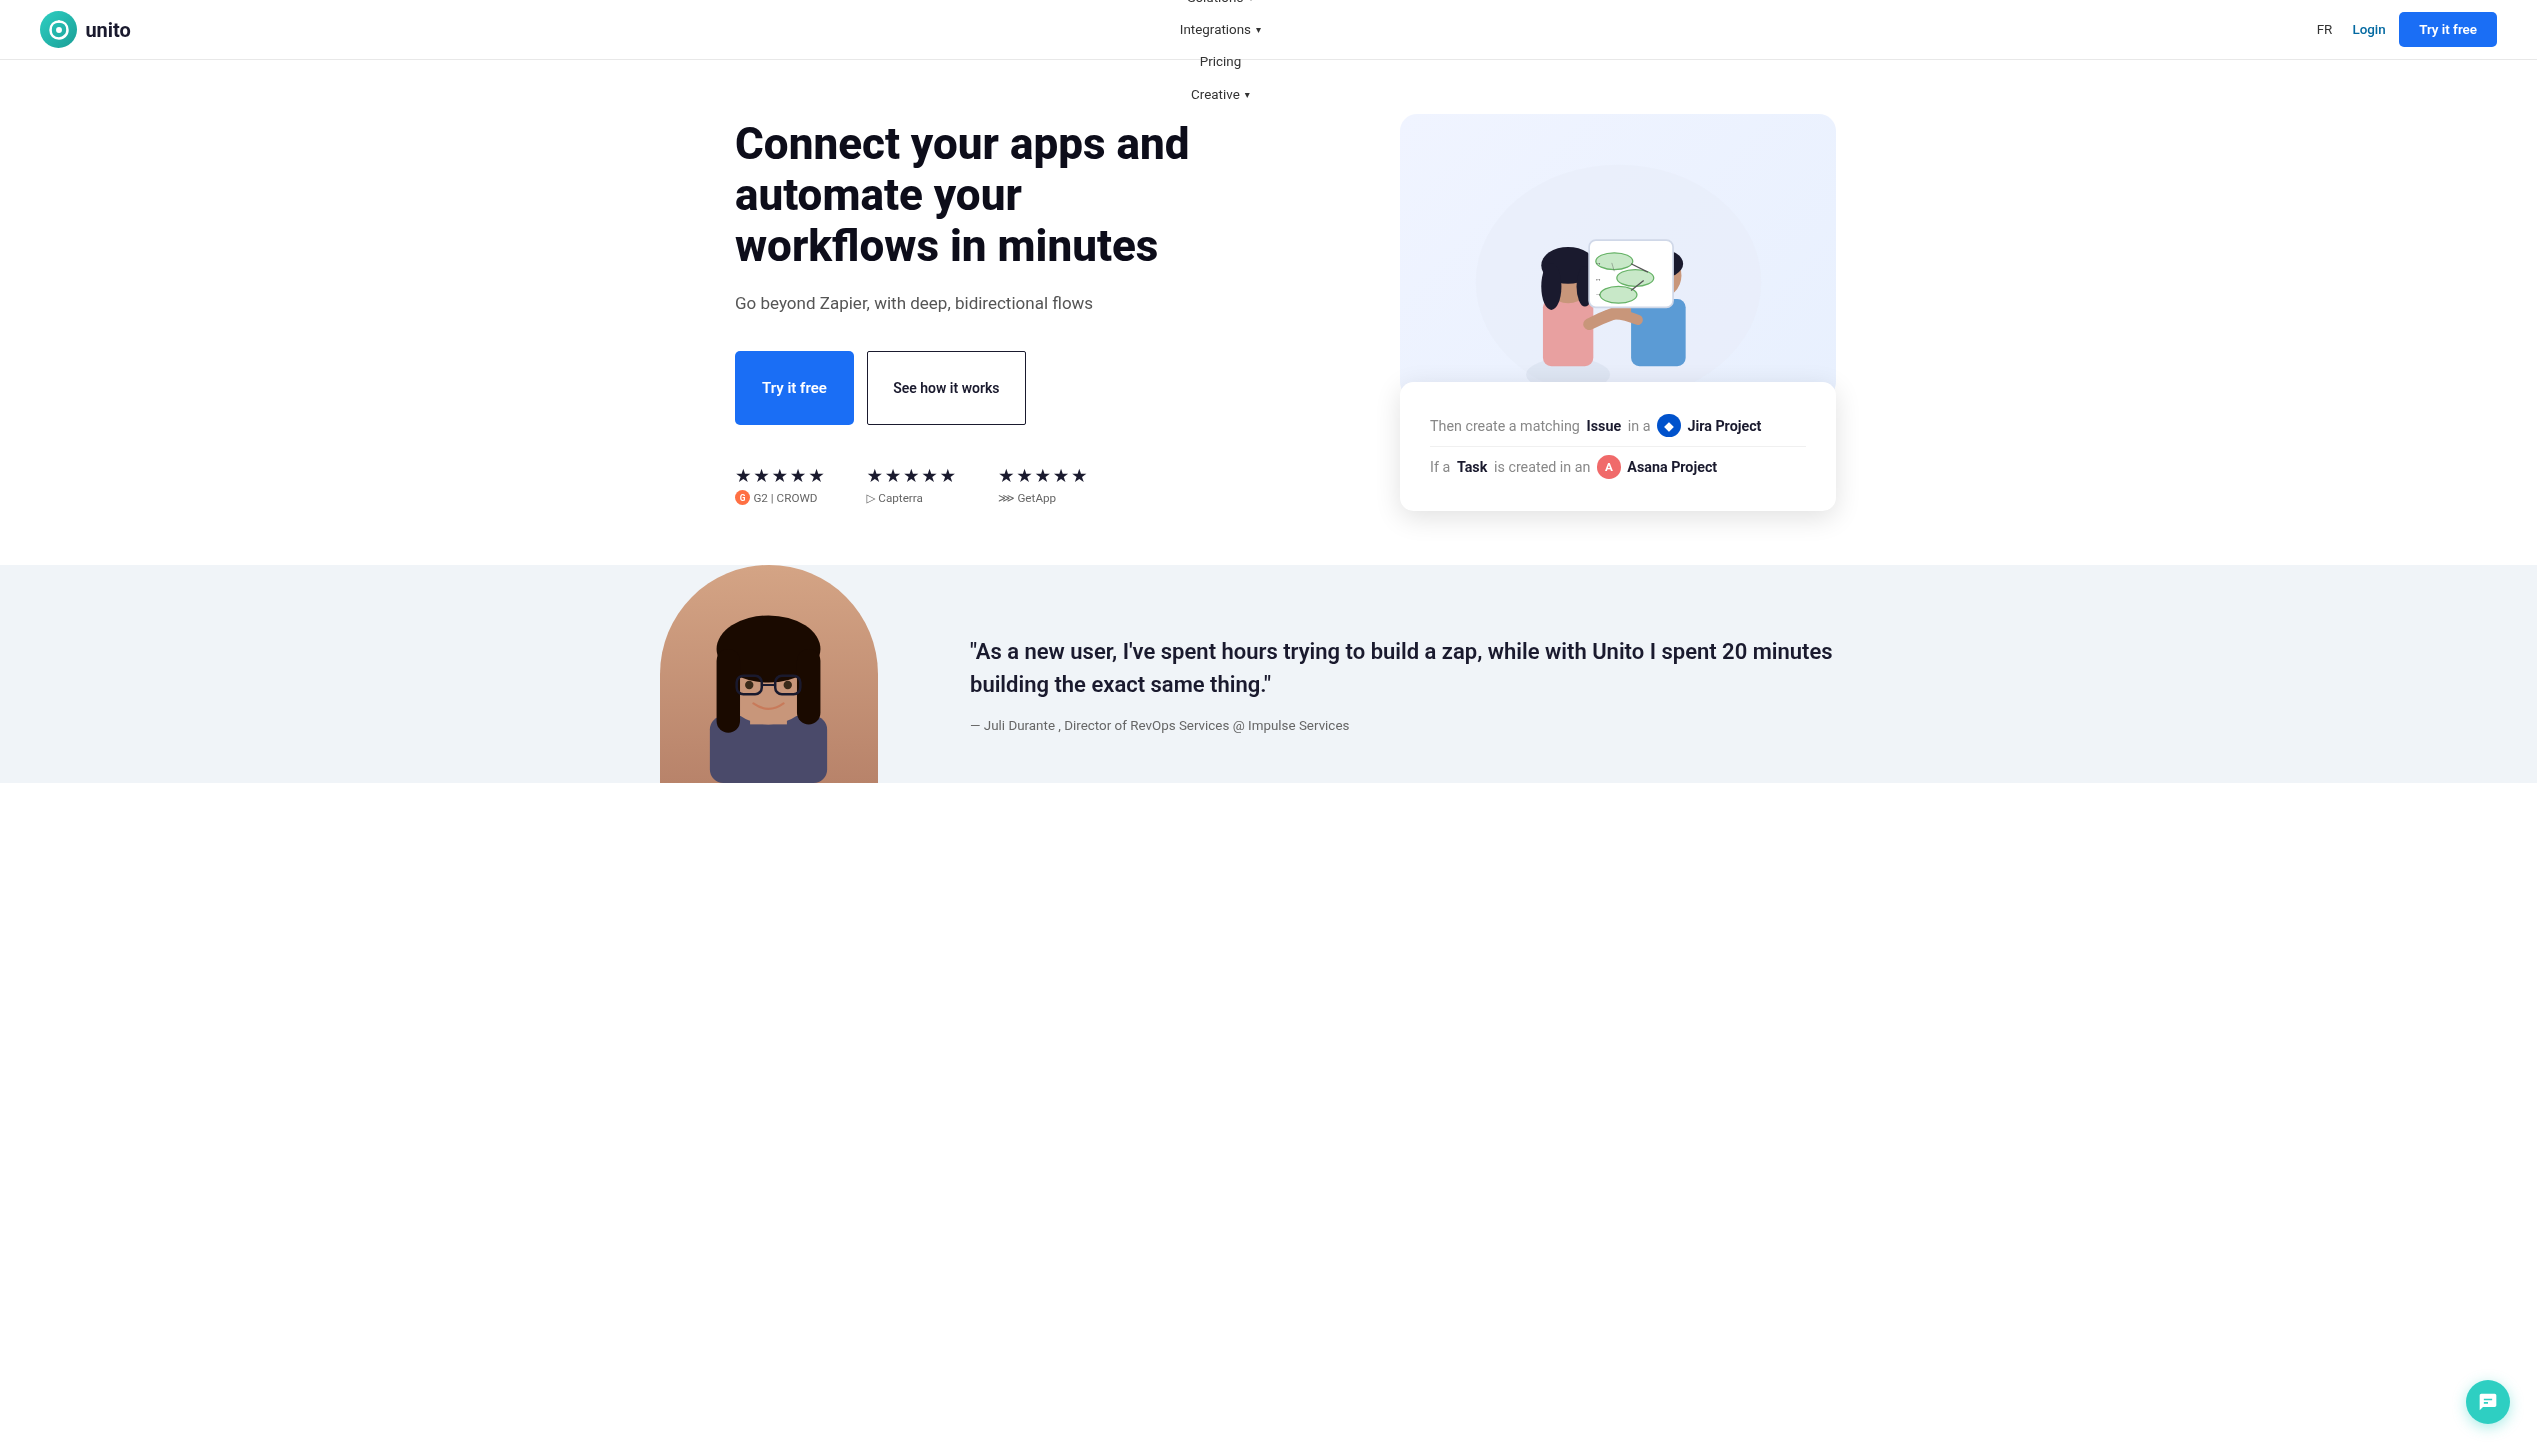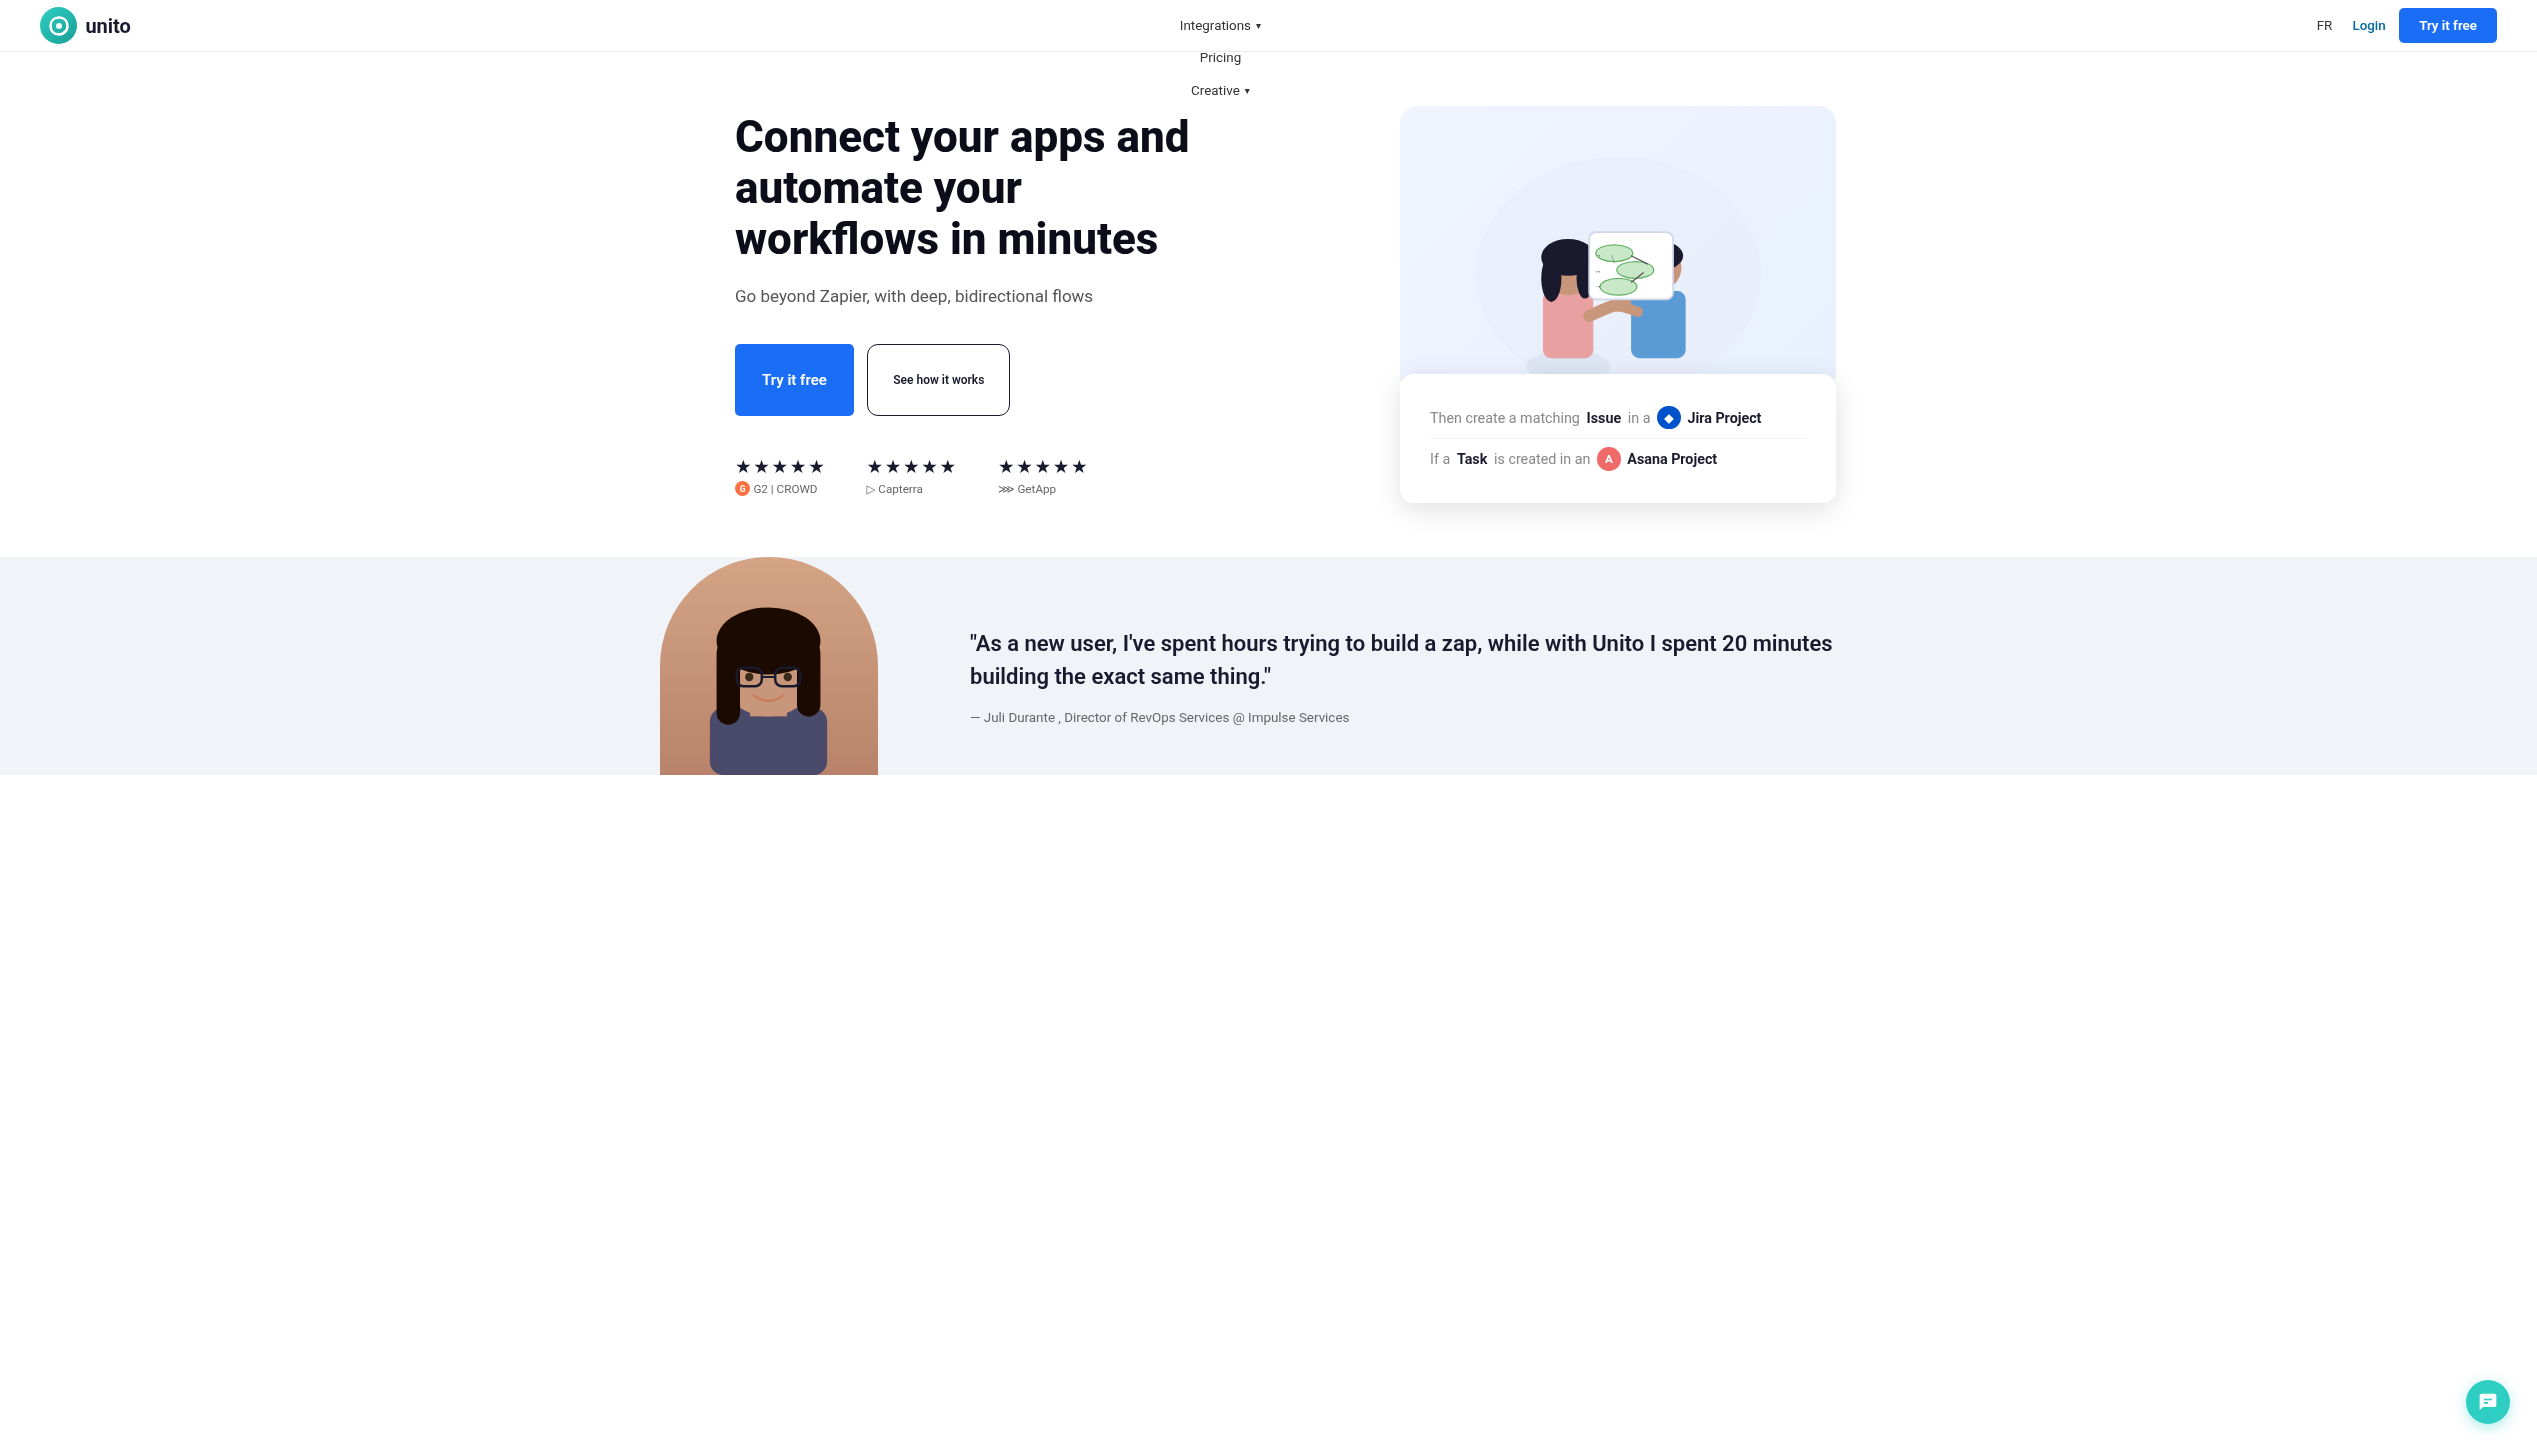--- a/index.html
+++ b/index.html
@@ -1,21 +1,21 @@
 <!DOCTYPE html>
 <html style="font-size:13.4px"><head>
   <meta charset="utf-8">
   <style>
     * { margin: 0; padding: 0; box-sizing: border-box; }
     body { font-family: -apple-system, BlinkMacSystemFont, 'Segoe UI', Roboto, sans-serif; color: #1a1a2e; background: #fff; }
 
     
     .navbar {
       display: flex; align-items: center; justify-content: space-between;
-      padding: 0 40px; height: 52px; border-bottom: 0.8px solid #e8e8e8;
+      padding: 0 40px; height: 60px; border-bottom: 0.8px solid #e8e8e8;
       position: sticky; top: 0; background: #fff; z-index: 100;
     }
     .logo { display: flex; align-items: center; gap: 8.4px; text-decoration: none; }
     .logo-icon {
       width: 37px; height: 37px; border-radius: 50%;
       background: linear-gradient(135deg, #2ecfc2 0%, #1a9e96 100%);
       display: flex; align-items: center; justify-content: center;
       color: #fff; font-size: 17px; font-weight: 700;
     }
     .logo-text { font-size: 20px; font-weight: 700; color: #1a1a2e; }
@@ -42,22 +42,22 @@
     .hero-left { max-width: 470px; }
     .hero-title { font-size: 44px; font-weight: 800; line-height: 1.15; color: #0d0d1a; margin-bottom: 20px; }
     .hero-subtitle { font-size: 17px; color: #555; margin-bottom: 34px; line-height: 1.5; }
     .hero-buttons { display: flex; gap: 13.4px; margin-bottom: 40px; }
     .btn-try-hero {
       background: #1a6ef5; color: #fff; border: none; border-radius: 5px;
       padding: 13.4px 27px; font-size: 15px; font-weight: 600; cursor: pointer;
       font-family: inherit;
     }
     .btn-see-how {
-      background: #fff; color: #1a1a2e; border: 1.7px solid #1a1a2e; border-radius: 11px;
-      padding: 28px 25px; font-size: 12px; font-weight: 600; cursor: pointer;
+      background: #fff; color: #1a1a2e; border: 1.7px solid #1a1a2e; border-radius: 2px;
+      padding: 28px 25px; font-size: 14px; font-weight: 600; cursor: pointer;
       font-family: inherit;
     }
     .ratings { display: flex; gap: 40px; align-items: center; }
     .rating-item { display: flex; flex-direction: column; align-items: flex-start; gap: 3.4px; }
     .stars { font-size: 18.5px; color: #1a1a2e; letter-spacing: 1.7px; }
     .rating-logo { font-size: 11.7px; color: #666; display: flex; align-items: center; gap: 3.4px; }
     .rating-logo .logo-badge {
       display: inline-flex; align-items: center; justify-content: center;
       width: 15px; height: 15px; border-radius: 50%; background: #ff7043;
       color: #fff; font-size: 8.4px; font-weight: 700;

